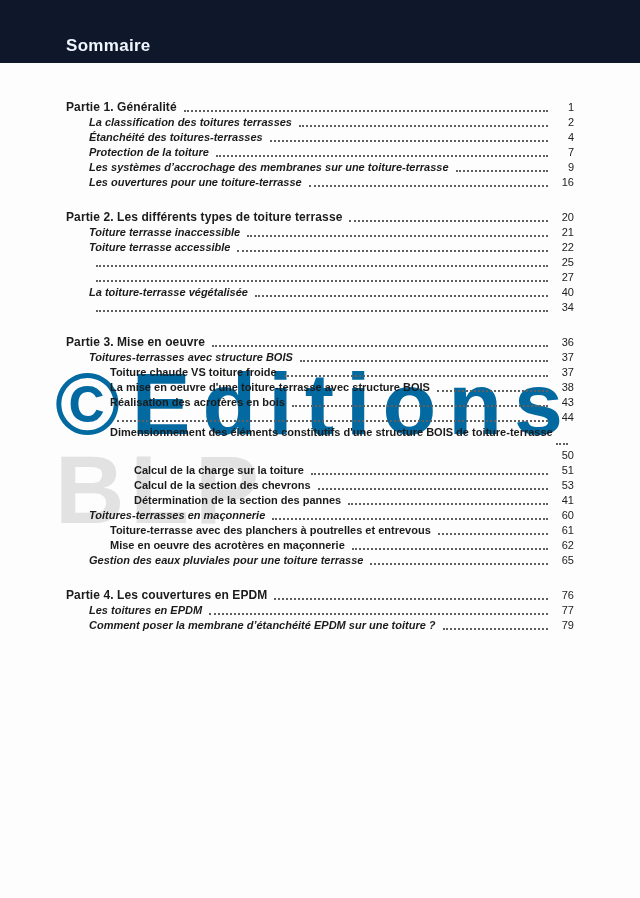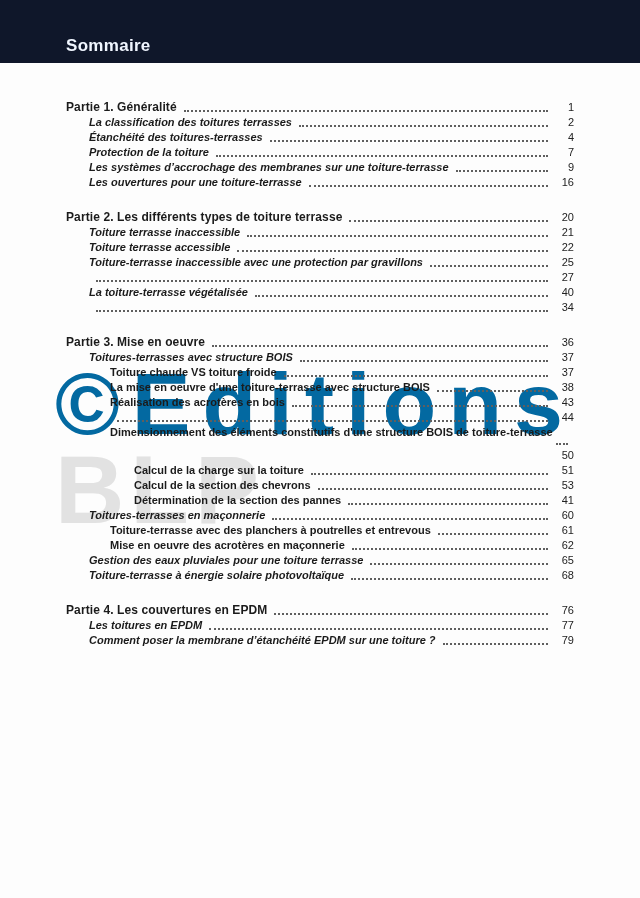--- a/index.html
+++ b/index.html
@@ -110,21 +110,20 @@
             <span class="label">Toiture terrasse inaccessible</span>
             <span class="leader"></span>
             <span class="pagenum">21</span>
           </div>
           <div class="row lvl1 bold-italic">
             <span class="label">Toiture terrasse accessible</span>
             <span class="leader"></span>
             <span class="pagenum">22</span>
           </div>
           <div class="row lvl1 bold-italic">
-            <span class="label">Toiture-terrasse inaccessible avec une protection par gravillons</span>
             <span class="leader"></span>
             <span class="pagenum">25</span>
           </div>
           <div class="row lvl1 bold-italic">
             <span class="leader"></span>
             <span class="pagenum">27</span>
           </div>
           <div class="row lvl1 bold-italic">
             <span class="label">La toiture-terrasse végétalisée</span>
             <span class="leader"></span>
@@ -200,25 +199,20 @@
           <div class="row lvl2 regular">
             <span class="label">Mise en oeuvre des acrotères en maçonnerie</span>
             <span class="leader"></span>
             <span class="pagenum">62</span>
           </div>
           <div class="row lvl1 bold-italic">
             <span class="label">Gestion des eaux pluviales pour une toiture terrasse</span>
             <span class="leader"></span>
             <span class="pagenum">65</span>
           </div>
-          <div class="row lvl1 bold-italic">
-            <span class="label">Toiture-terrasse à énergie solaire photovoltaïque</span>
-            <span class="leader"></span>
-            <span class="pagenum">68</span>
-          </div>
         </div>
         <div class="section">
           <div class="row lvl0">
             <span class="label">Partie 4. Les couvertures en EPDM</span>
             <span class="leader"></span>
             <span class="pagenum">76</span>
           </div>
           <div class="row lvl1 bold-italic">
             <span class="label">Les toitures en EPDM</span>
             <span class="leader"></span>

